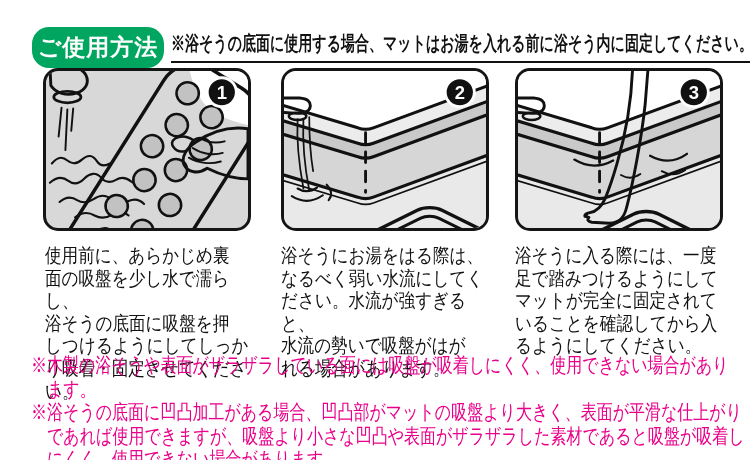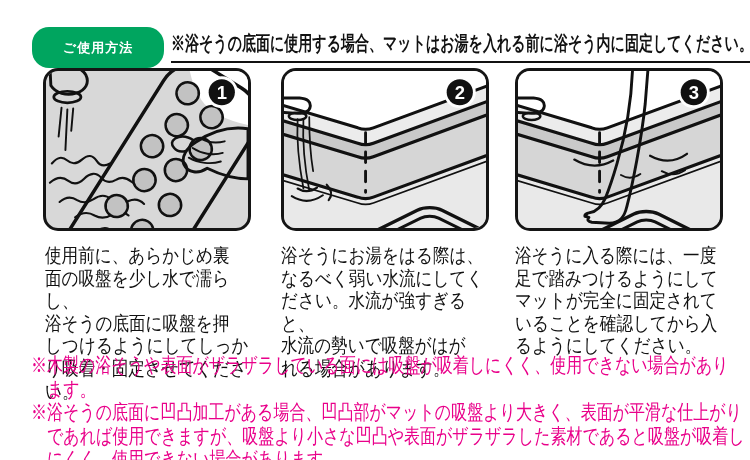--- a/index.html
+++ b/index.html
@@ -3,21 +3,21 @@
 <meta charset="utf-8">
 <style>
   * { box-sizing: border-box; margin: 0; padding: 0; }
   body { background: #fff; font-family: "Liberation Sans", sans-serif; }
   .page { position: relative; width: 750px; height: 460px; background: #fff; overflow: hidden; }
 
   
   .pill {
     position: absolute; left: 32px; top: 27px; width: 132px; height: 41px;
     background: #00a55f; border-radius: 17px; color: #fff;
-    font-size: 13px; font-weight: bold; display: flex; align-items: center;
+    font-size: 23px; font-weight: bold; display: flex; align-items: center;
     justify-content: center; letter-spacing: 1px;
   }
   .head-note {
     position: absolute; left: 171px; top: 30px; width: 830px;
     font-size: 20px; font-weight: bold; color: #111; white-space: nowrap;
     transform: scaleX(0.70); transform-origin: left top;
     border-bottom: 2.4px solid #111; padding-bottom: 4px;
   }
 
   

